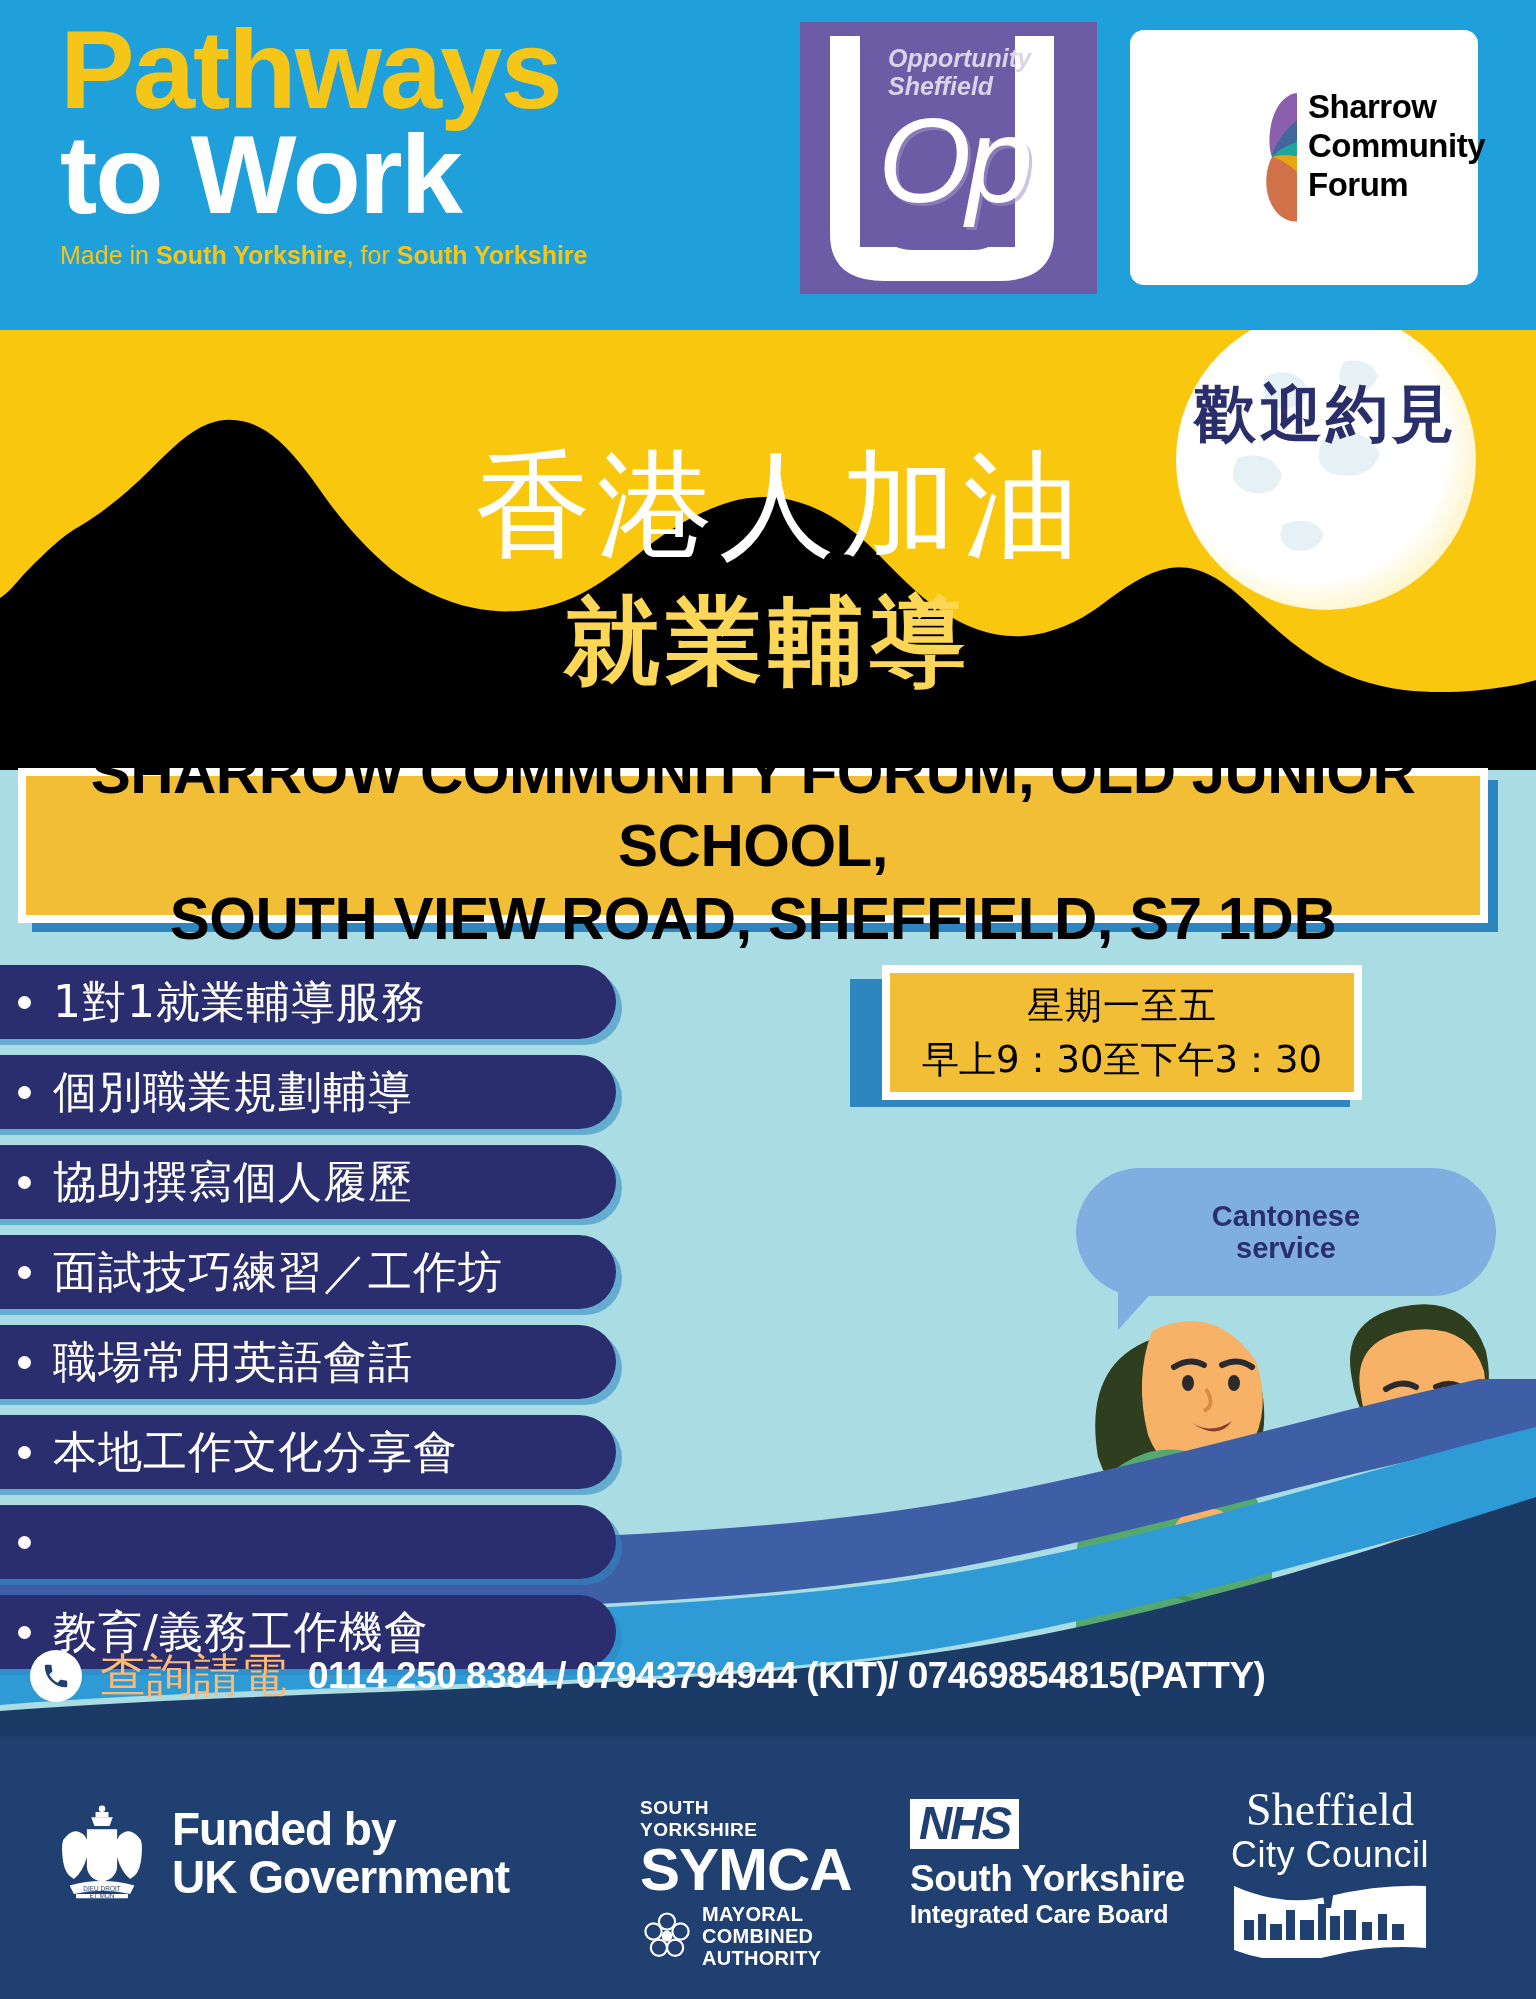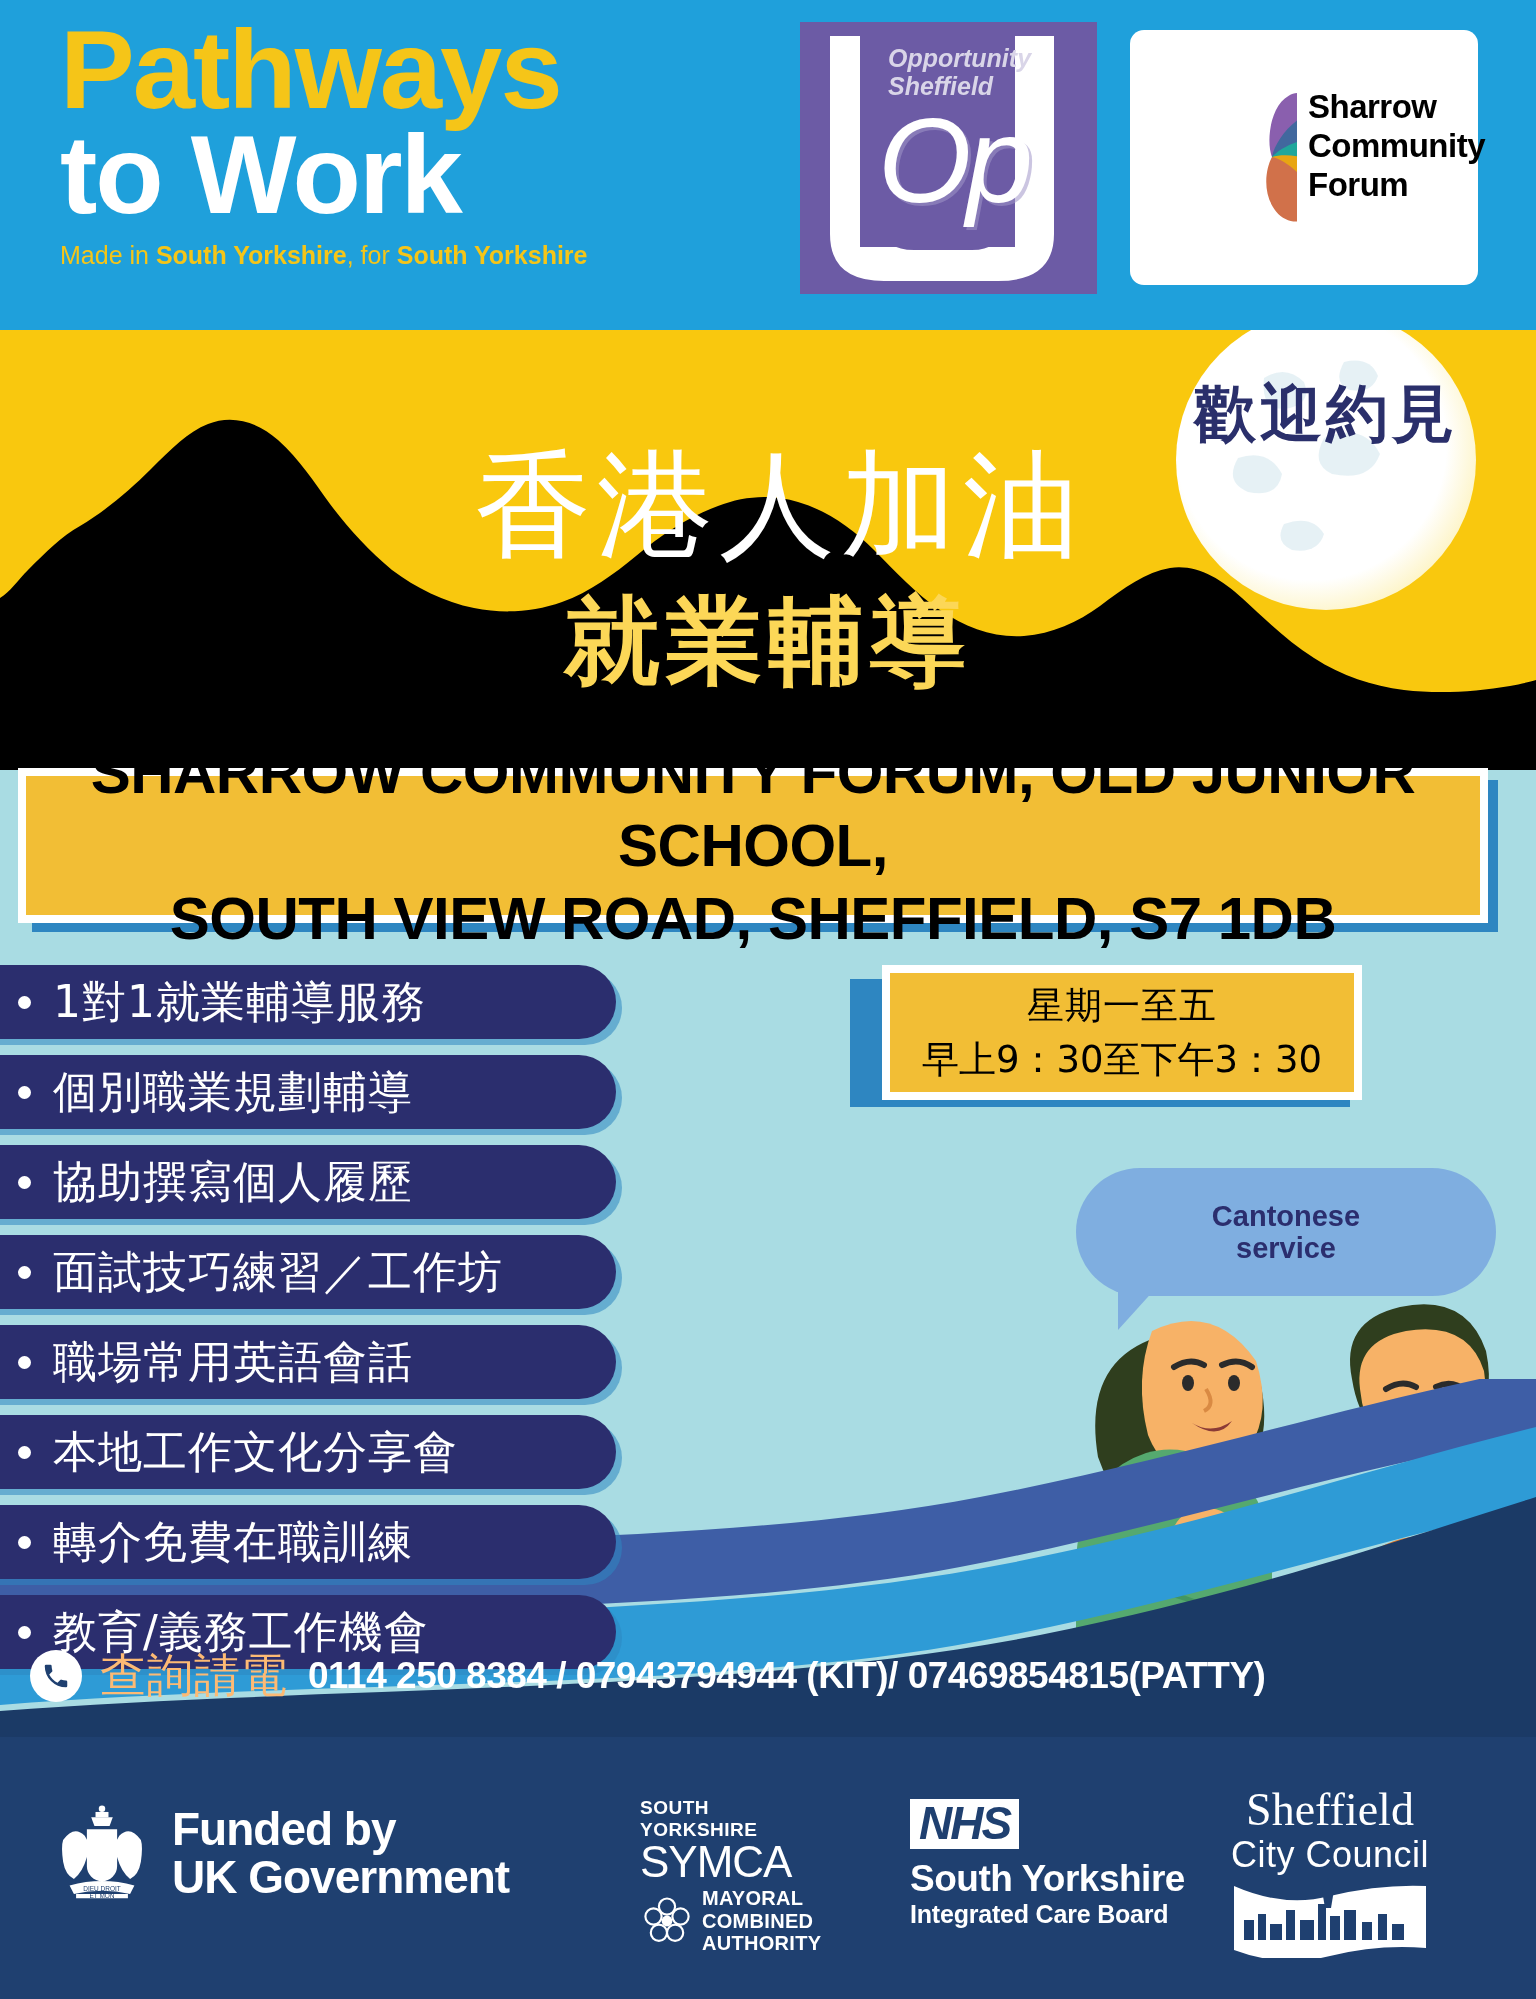--- a/index.html
+++ b/index.html
@@ -96,21 +96,21 @@
                font-family:"DejaVu Sans",sans-serif;}
   .phone-nums{color:#ffffff;font-size:37px;font-weight:700;letter-spacing:-.5px;}
 
   .f-logos{position:absolute;left:0;top:62px;width:1536px;height:200px;}
   .f-ukgov{position:absolute;left:48px;top:0px;display:flex;align-items:center;}
   .f-ukgov .crest{width:108px;height:108px;margin-right:16px;}
   .f-ukgov .ttl{color:#fff;font-size:46px;font-weight:700;line-height:1.05;letter-spacing:-1px;}
 
   .f-symca{position:absolute;left:640px;top:-2px;width:190px;color:#fff;}
   .f-symca .sy{font-size:19px;font-weight:700;letter-spacing:.5px;}
-  .f-symca .big{font-size:44px;font-weight:400;line-height:.96;letter-spacing:-1px;}
+  .f-symca .big{font-size:60px;font-weight:700;line-height:.96;letter-spacing:-1px;}
   .f-symca .mca-row{display:flex;align-items:center;margin-top:4px;}
   .f-symca .mca-txt{font-size:20px;font-weight:700;line-height:1.12;letter-spacing:.3px;margin-left:8px;}
 
   .f-nhs{position:absolute;left:910px;top:0px;color:#fff;}
   .f-nhs .nhs-badge{background:#fff;color:#1F4070;font-size:46px;font-weight:700;font-style:italic;
                     display:inline-block;padding:1px 9px 3px 9px;letter-spacing:-2px;line-height:1.0;}
   .f-nhs .l1{font-size:37px;font-weight:700;margin-top:9px;letter-spacing:-.5px;}
   .f-nhs .l2{font-size:25px;font-weight:700;letter-spacing:-.2px;}
 
   .f-scc{position:absolute;left:1210px;top:-12px;width:240px;color:#fff;text-align:center;}
@@ -229,21 +229,20 @@
     <div class="bullet">
         <span class="dot"></span>
         <span class="txt"> 職場常用英語會話</span>
       </div>
     <div class="bullet">
         <span class="dot"></span>
         <span class="txt">本地工作文化分享會</span>
       </div>
     <div class="bullet">
         <span class="dot"></span>
-        <span class="txt">轉介免費在職訓練</span>
       </div>
     <div class="bullet">
         <span class="dot"></span>
         <span class="txt">教育/義務工作機會</span>
       </div>
   </div>
 
   <div class="hours-wrap">
     <div class="hours-shadow"></div>
     <div class="hours-white"></div>

